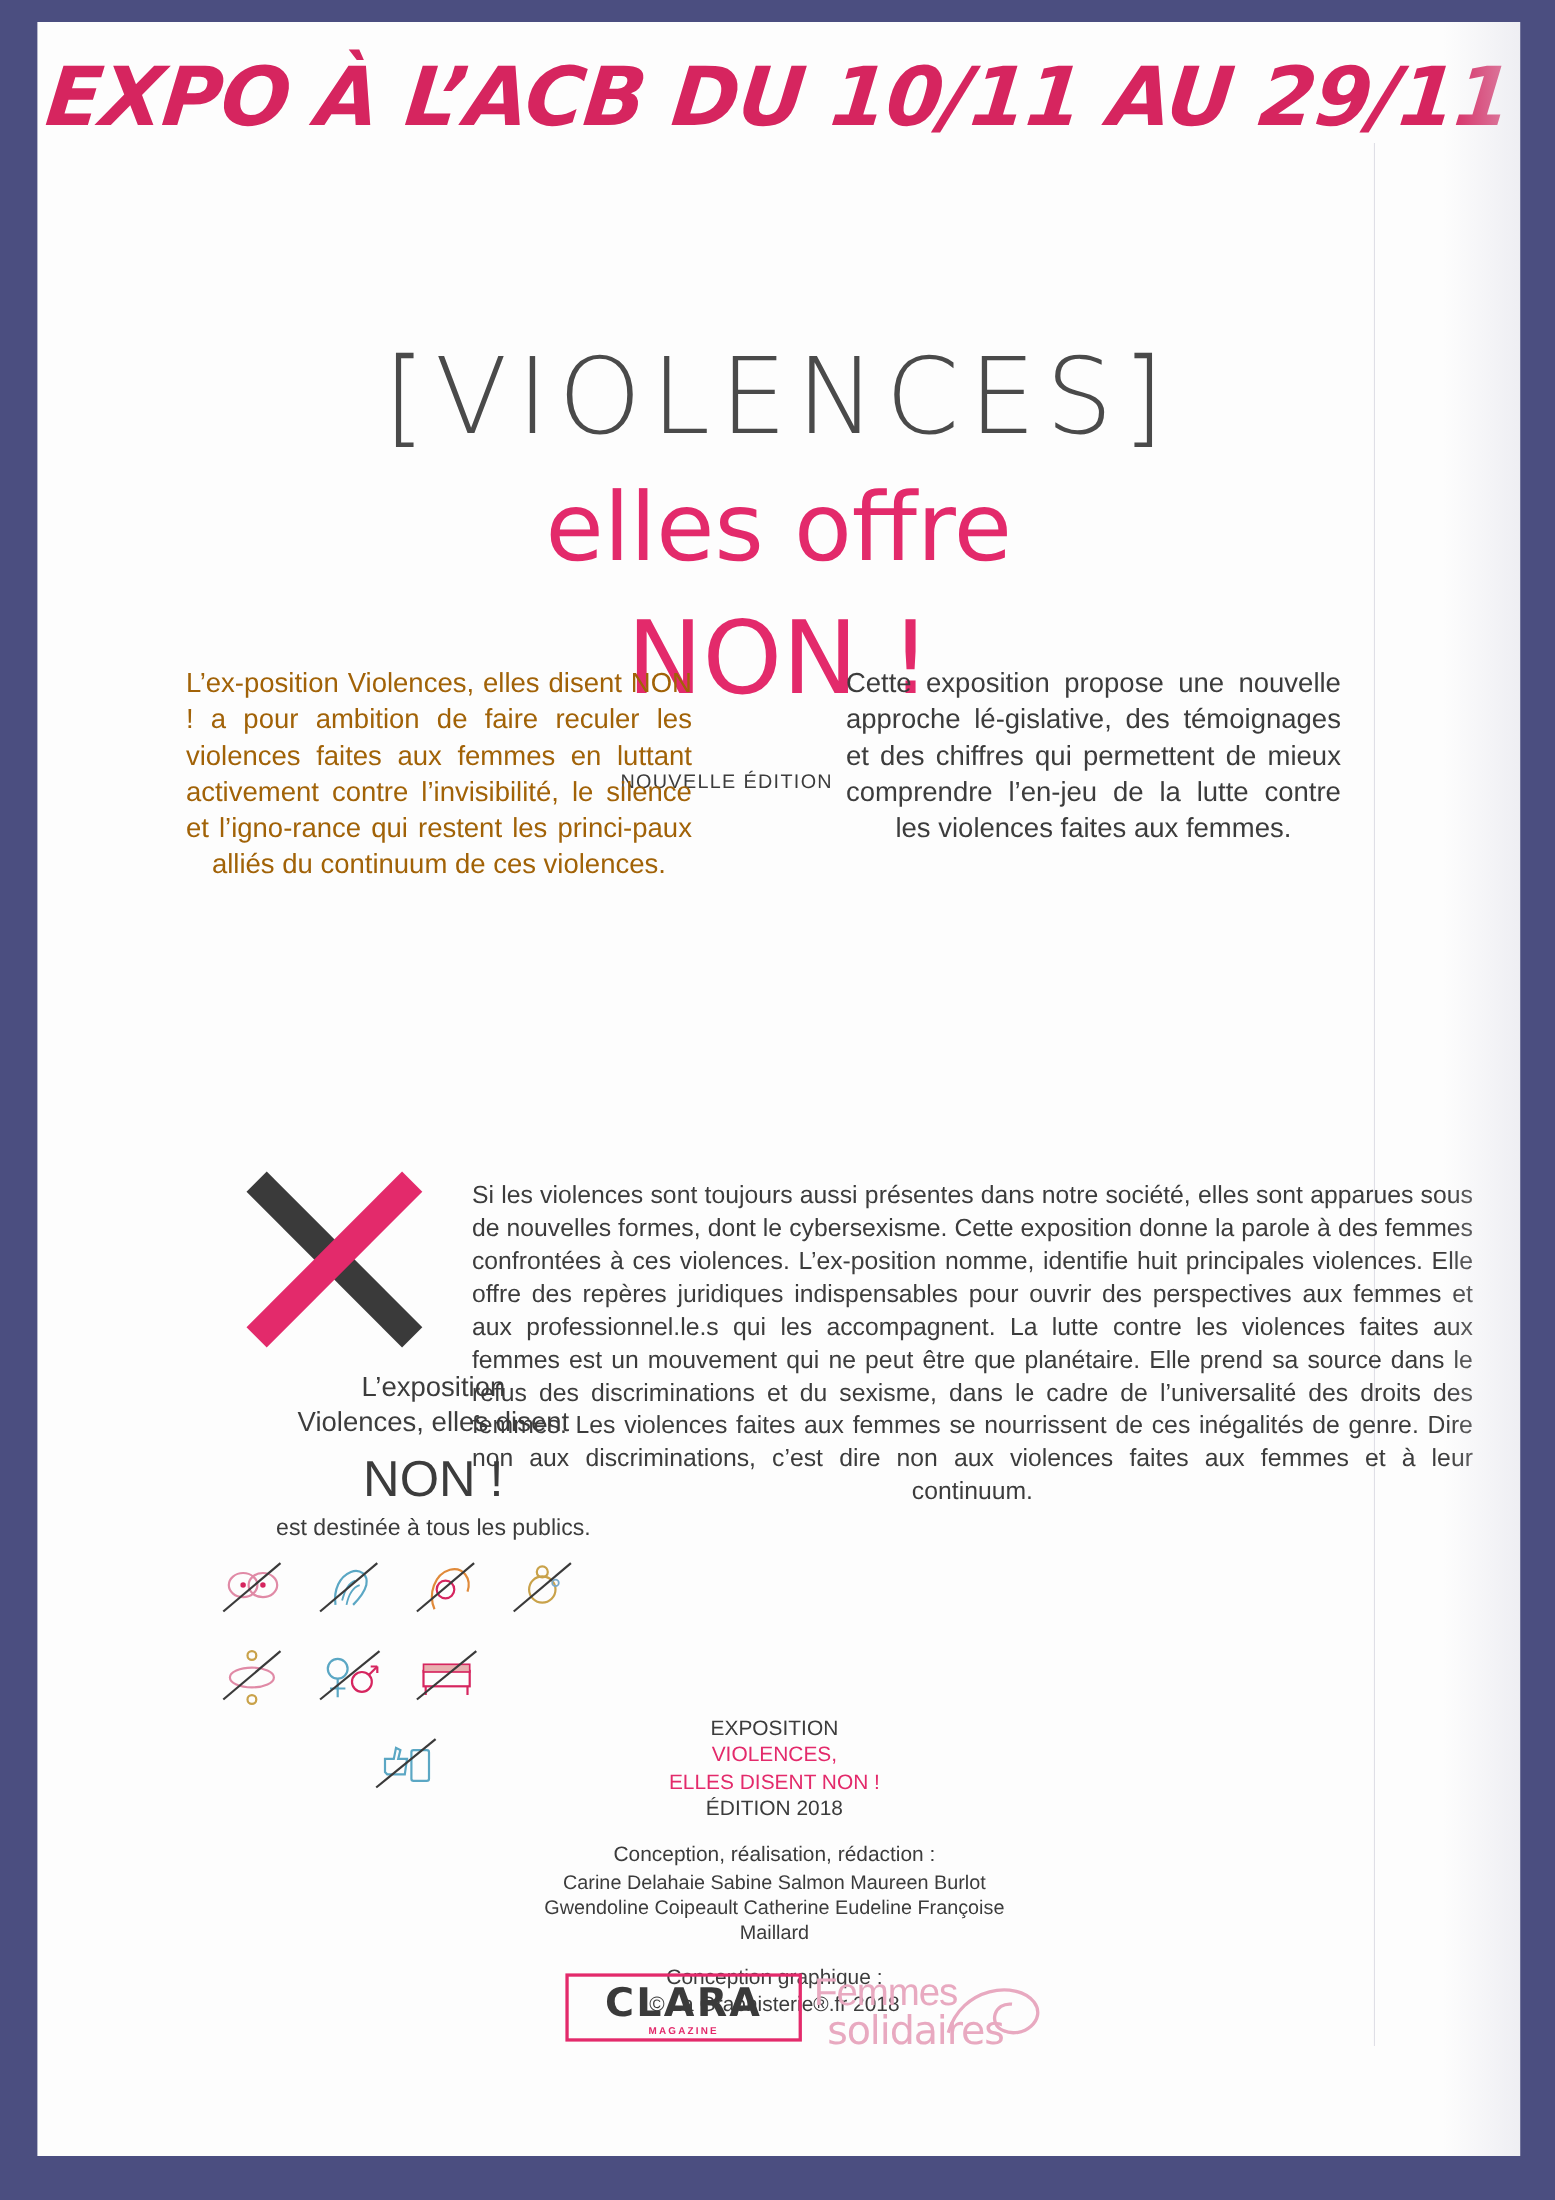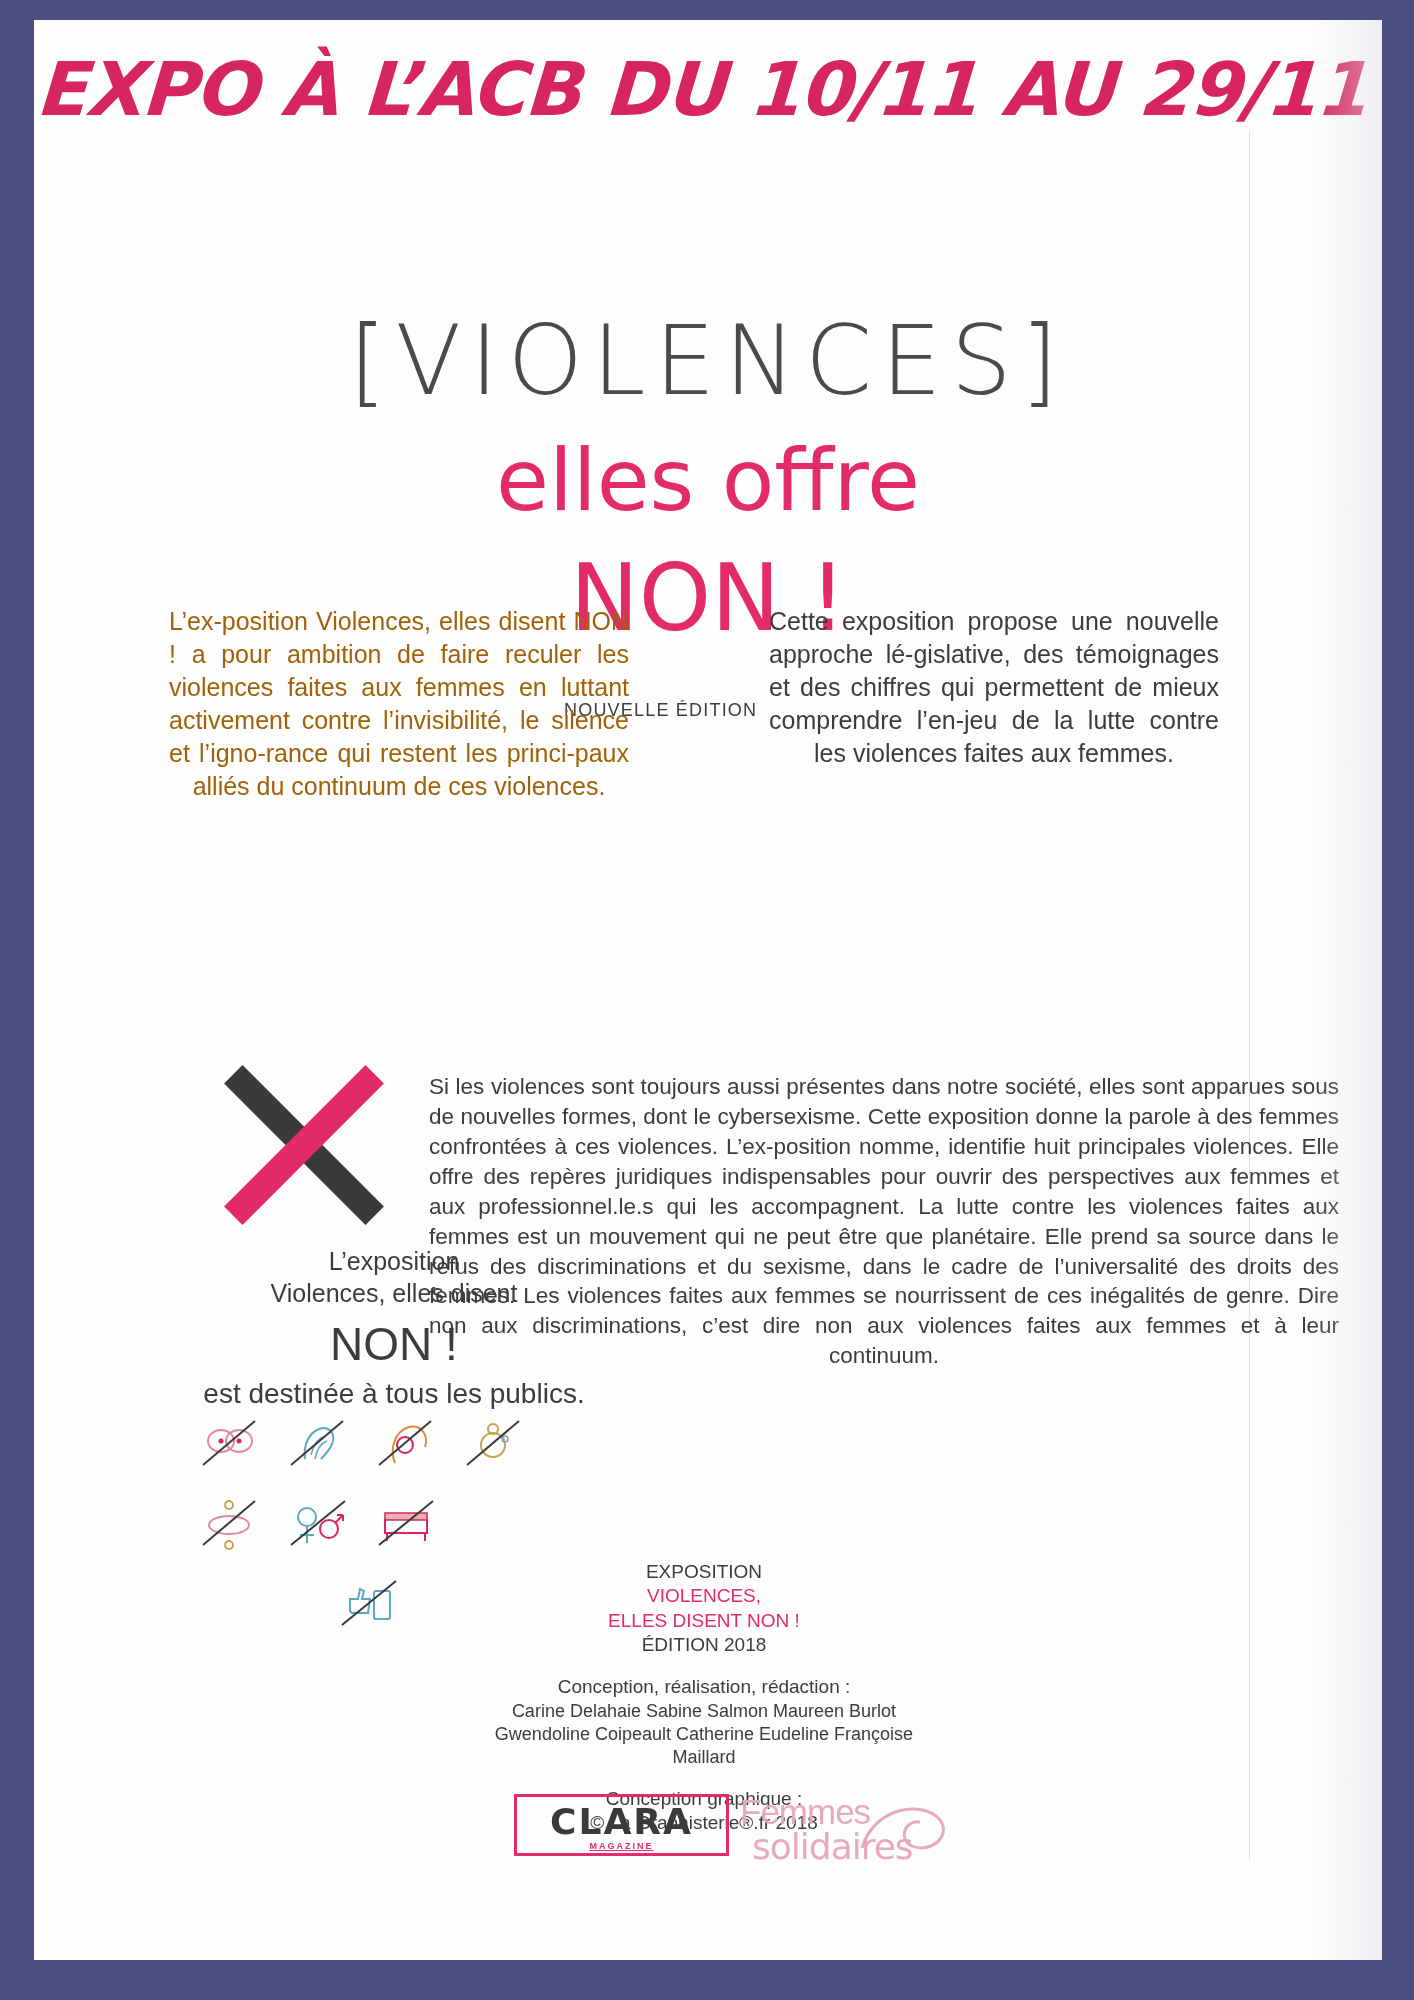--- a/index.html
+++ b/index.html
@@ -176,21 +176,21 @@
     font-size: 25px;
     line-height: 1.28;
   }
   .left-caption .non {
     display: block;
     font-size: 46px;
     margin: 6px 0 2px 0;
   }
   .left-caption .small {
     display: block;
-    font-size: 28px;
+    font-size: 21px;
   }
 
   
   .main-text {
     position: absolute;
     left: 395px;
     top: 1052px;
     width: 910px;
     color: #3c3c3c;
     font-size: 22.5px;
@@ -279,21 +279,20 @@
   .clara .sub {
     position: absolute;
     left: 0;
     bottom: 2px;
     width: 209px;
     text-align: center;
     font-size: 9px;
     letter-spacing: 2px;
     color: #e32a6b;
     font-weight: bold;
-    text-decoration: underline;
   }
   .fs-logo {
     position: absolute;
     left: 300px;
     top: 0px;
     width: 230px;
     height: 86px;
     color: #e8a9c0;
   }
   .fs-logo .l1 {

